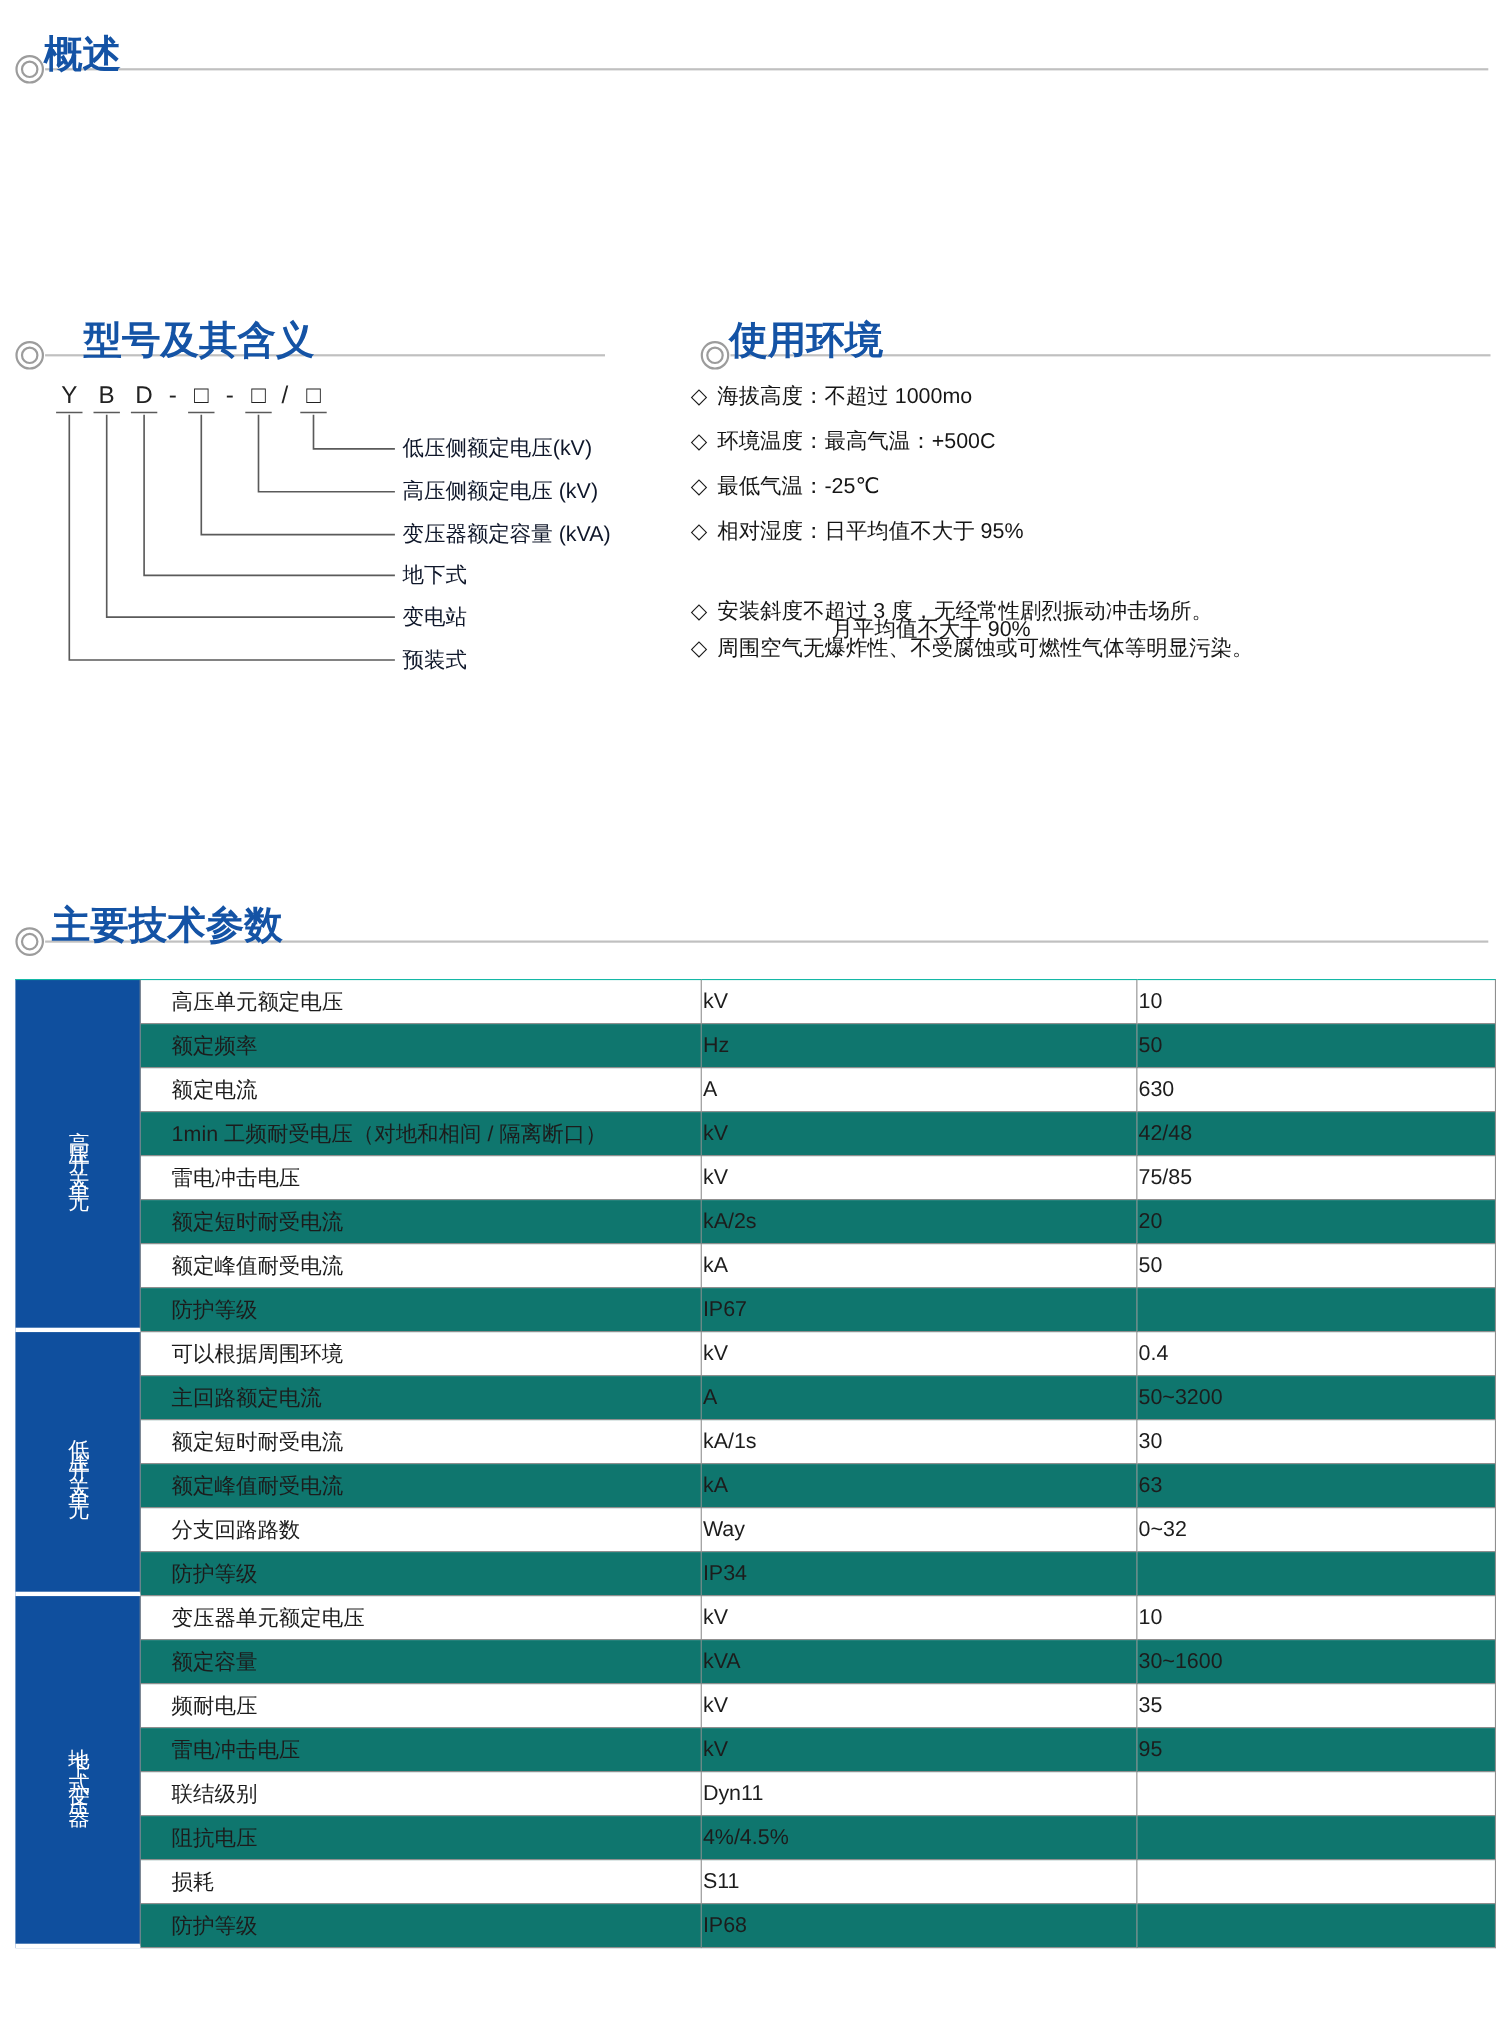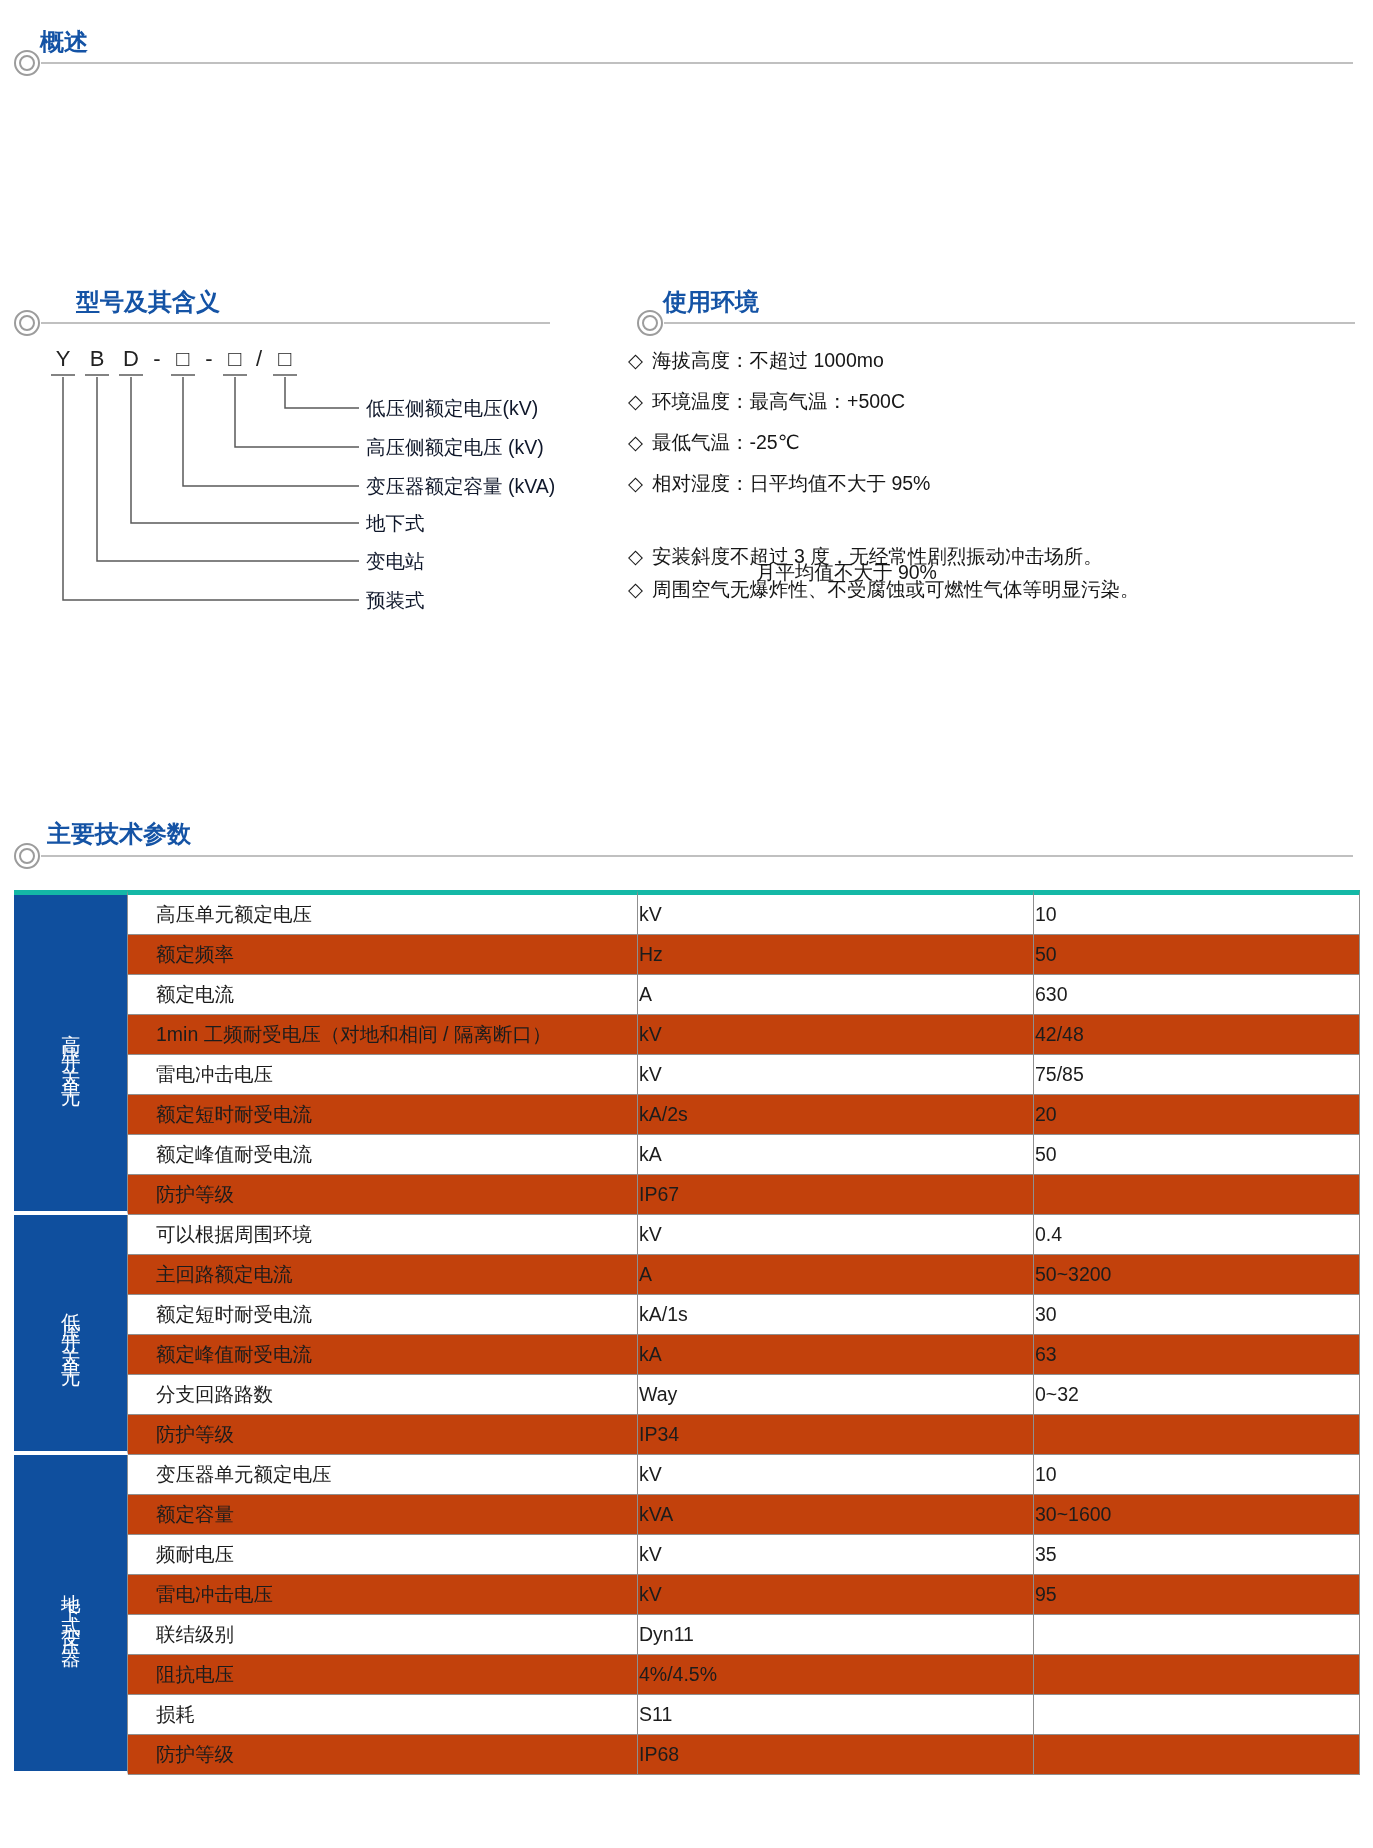--- a/index.html
+++ b/index.html
@@ -1,20 +1,20 @@
 <!DOCTYPE html>
 <html><head>
 <meta charset="utf-8">
 <style>
   html,body { margin:0; padding:0; background:#fff; }
   .page { position:relative; width:1373px; height:1848px; background:#fff; overflow:hidden;
           font-family:"Liberation Sans","DejaVu Sans",sans-serif; color:#1b1b1b; }
 
   
-  .sec-title { position:absolute; font-size:24px; font-weight:bold; color:#1453a5; white-space:nowrap; }
+  .sec-title { position:absolute; font-size:35px; font-weight:bold; color:#1453a5; white-space:nowrap; }
   .rule { position:absolute; height:2px; background:#c0c0c0; }
   .ring { position:absolute; width:22px; height:22px; border:2px solid #9c9c9c; border-radius:50%; background:#fff; }
   .ring::after { content:""; position:absolute; left:3px; top:3px; width:12px; height:12px;
                  border:2px solid #9c9c9c; border-radius:50%; }
 
   
   .overview-par { position:absolute; left:14px; top:86px; width:1339px; font-size:19.5px;
                   line-height:38px; text-align:justify; text-indent:2em; color:#161616; }
 
   
@@ -30,24 +30,24 @@
   .env-item { position:absolute; display:flex; font-size:19.5px; line-height:28px; white-space:nowrap; color:#161616; }
   .env-item .diamond { margin-right:9px; }
   .e1{top:6px} .e2{top:47px} .e3{top:88px} .e4{top:129px} .e5{top:170px} .e6{top:202px} .e7{top:235px}
   .cont { padding-left:128px;margin-top:48px; }
 
   
   .params-table { position:absolute; left:14px; top:890px; width:1346px;
                   border-spacing:0; table-layout:fixed; font-size:19.5px; color:#1c1c1c; }
   .params-table td { height:37px; border-bottom:1px solid #8f8f8f; border-right:1px solid #8f8f8f;
                      vertical-align:middle; overflow:hidden; white-space:nowrap; }
-  .params-table tr.top td { border-top:5px solid #14b8a6; }
+  .params-table tr.top td { border-top:1px solid #14b8a6; }
   .params-table td.param { text-align:left; padding-left:28px; }
   .params-table td.unit, .params-table td.value { text-align:left; }
-  .params-table tr.alt td { background:#c2410c; }
+  .params-table tr.alt td { background:#0f766e; }
   .params-table td.group { background:#0f4f9e; border:none; border-right:1px solid #8f8f8f;
                            border-bottom:4px solid #fff; text-align:center; vertical-align:middle; }
   .vtext { writing-mode:vertical-rl; text-orientation:upright; color:#fff; font-size:19.5px;
            letter-spacing:11px; line-height:1; }
 </style>
 </head>
 <body>
 
 <div class="page">
 

